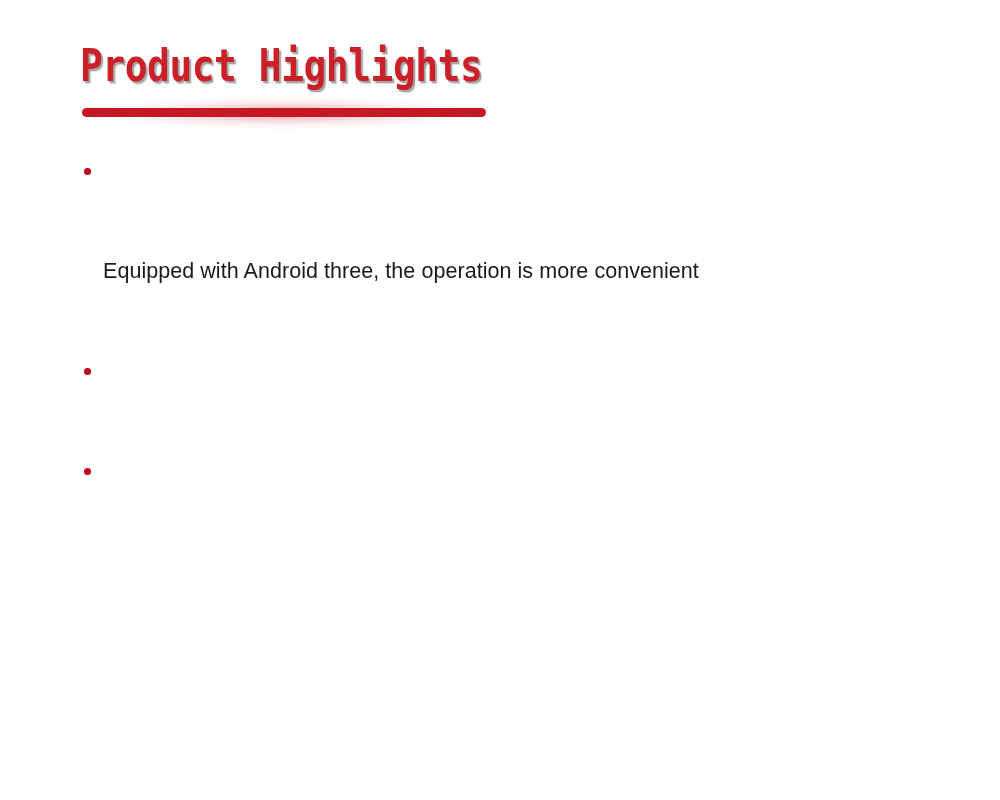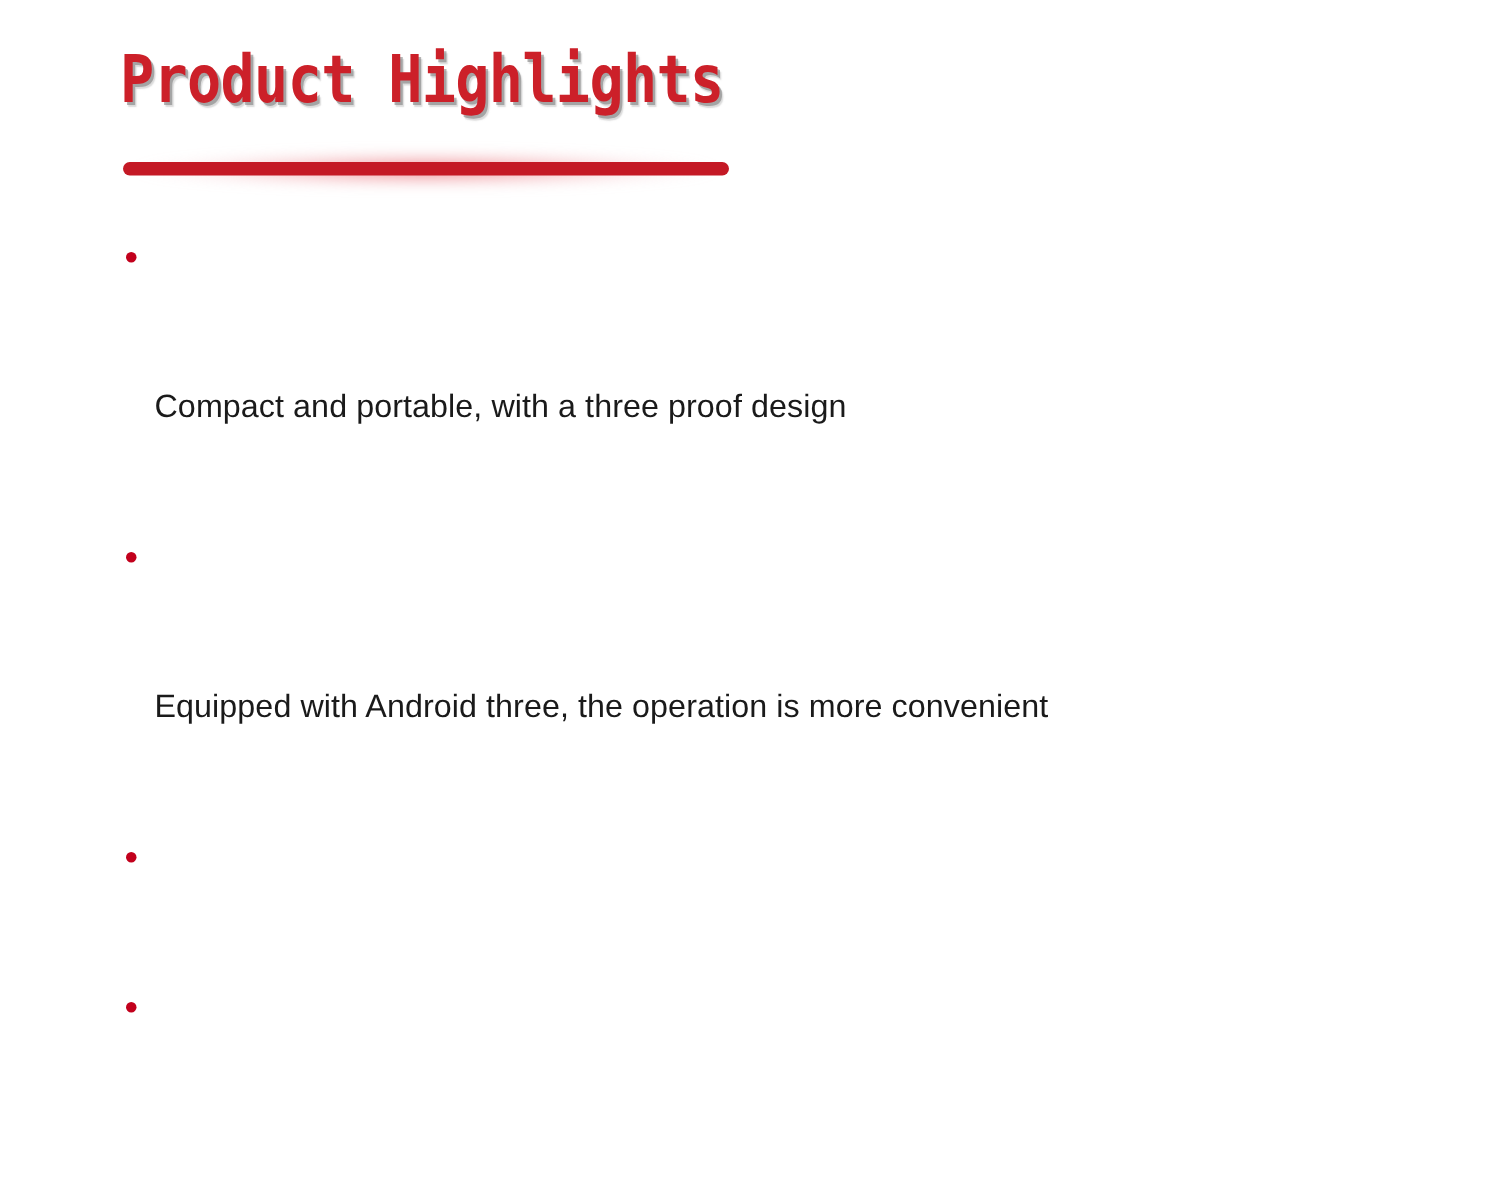--- a/index.html
+++ b/index.html
@@ -19,21 +19,21 @@
     position: relative;
     width: 1000px;
     height: 800px;
     background: #ffffff;
   }
 
   
   .title-block {
     position: absolute;
     left: 80px;
-    top: 28px;
+    top: 40px;
     width: 600px;
     height: 90px;
   }
 
   .slide-title {
     position: absolute;
     left: 0px;
     top: 0px;
     margin: 0;
     font-family: "DejaVu Sans Mono", monospace;
@@ -117,24 +117,20 @@
 
   <div class="title-block">
     <h1 class="slide-title">Product Highlights</h1>
   </div>
 
   <div class="title-underline-glow"></div>
   <div class="title-underline"></div>
 
   <div class="bullet-list">
 
-    <div class="bullet-item">
-      <span class="bullet-dot"></span>
-      <span class="bullet-text">Compact and portable, with a three proof design</span>
-    </div>
 
     <div class="bullet-item">
       <span class="bullet-dot"></span>
       <span class="bullet-text">Equipped with Android three, the operation is more convenient</span>
     </div>
 
     <div class="bullet-item">
       <span class="bullet-dot"></span>
     </div>
 

